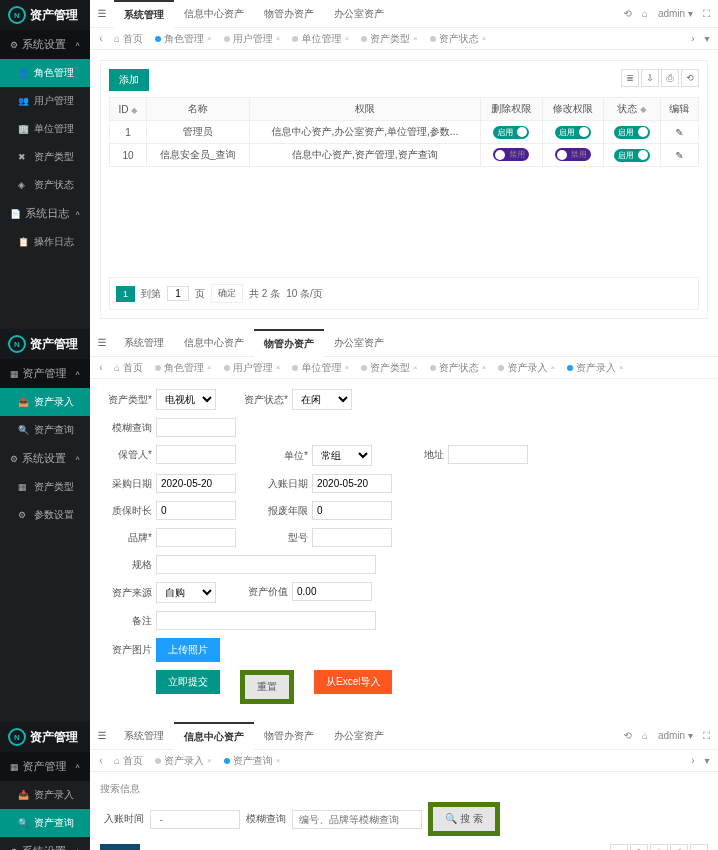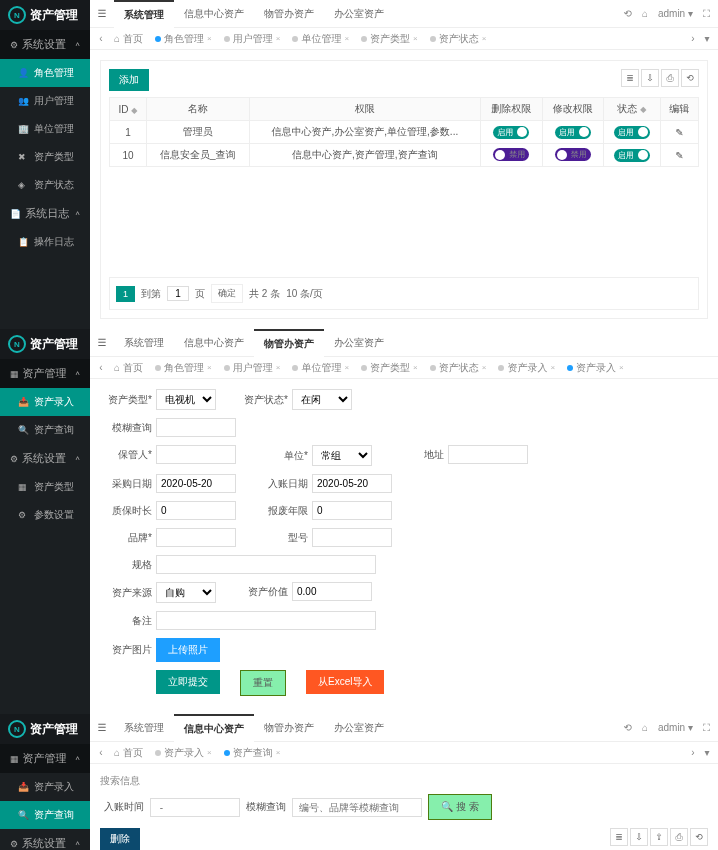--- a/index.html
+++ b/index.html
@@ -48,21 +48,21 @@
 .page-btn { border: 1px solid #eee; padding: 2px 6px; cursor: pointer; font-size: 9px; }
 .page-btn.active { background: #009688; color: #fff; border-color: #009688; }
 .page-input { width: 22px; border: 1px solid #ddd; text-align: center; padding: 1px; font-size: 10px; }
 .form-row { display: flex; gap: 20px; margin-bottom: 8px; align-items: flex-start; }
 .form-group { display: flex; align-items: center; gap: 4px; }
 .form-label { width: 52px; text-align: right; font-size: 10px; color: #555; }
 .form-input { width: 80px; border: 1px solid #ddd; padding: 3px 4px; font-size: 10px; position: relative; }
 .form-select { width: 60px; border: 1px solid #ddd; padding: 3px 4px; font-size: 10px; background: #fff; }
 .btn-primary { background: #009688; color: #fff; padding: 5px 12px; font-size: 10px; border: none; cursor: pointer; }
 .btn-blue { background: #1E9FFF; color: #fff; padding: 5px 12px; font-size: 10px; border: none; cursor: pointer; }
-.btn-default { background: #86efac; border: 1px solid #4d7c0f; color: #555; padding: 5px 12px; font-size: 10px; cursor: pointer; }
+.btn-default { background: #e5e5e5; border: 5px solid #4d7c0f; color: #555; padding: 5px 12px; font-size: 10px; cursor: pointer; }
 .btn-red { background: #FF5722; color: #fff; padding: 5px 12px; font-size: 10px; border: none; cursor: pointer; }
 .search-bar { display: flex; align-items: center; gap: 6px; margin-bottom: 8px; padding: 0 4px; }
 .search-input { border: 1px solid #ddd; padding: 3px 6px; font-size: 10px; width: 90px; }
 .search-label { font-size: 10px; color: #555; }
 .filter-icon { font-size: 8px; color: #aaa; }
 </style>
 </head>
 <body>
 
 <div class="screenshot">

